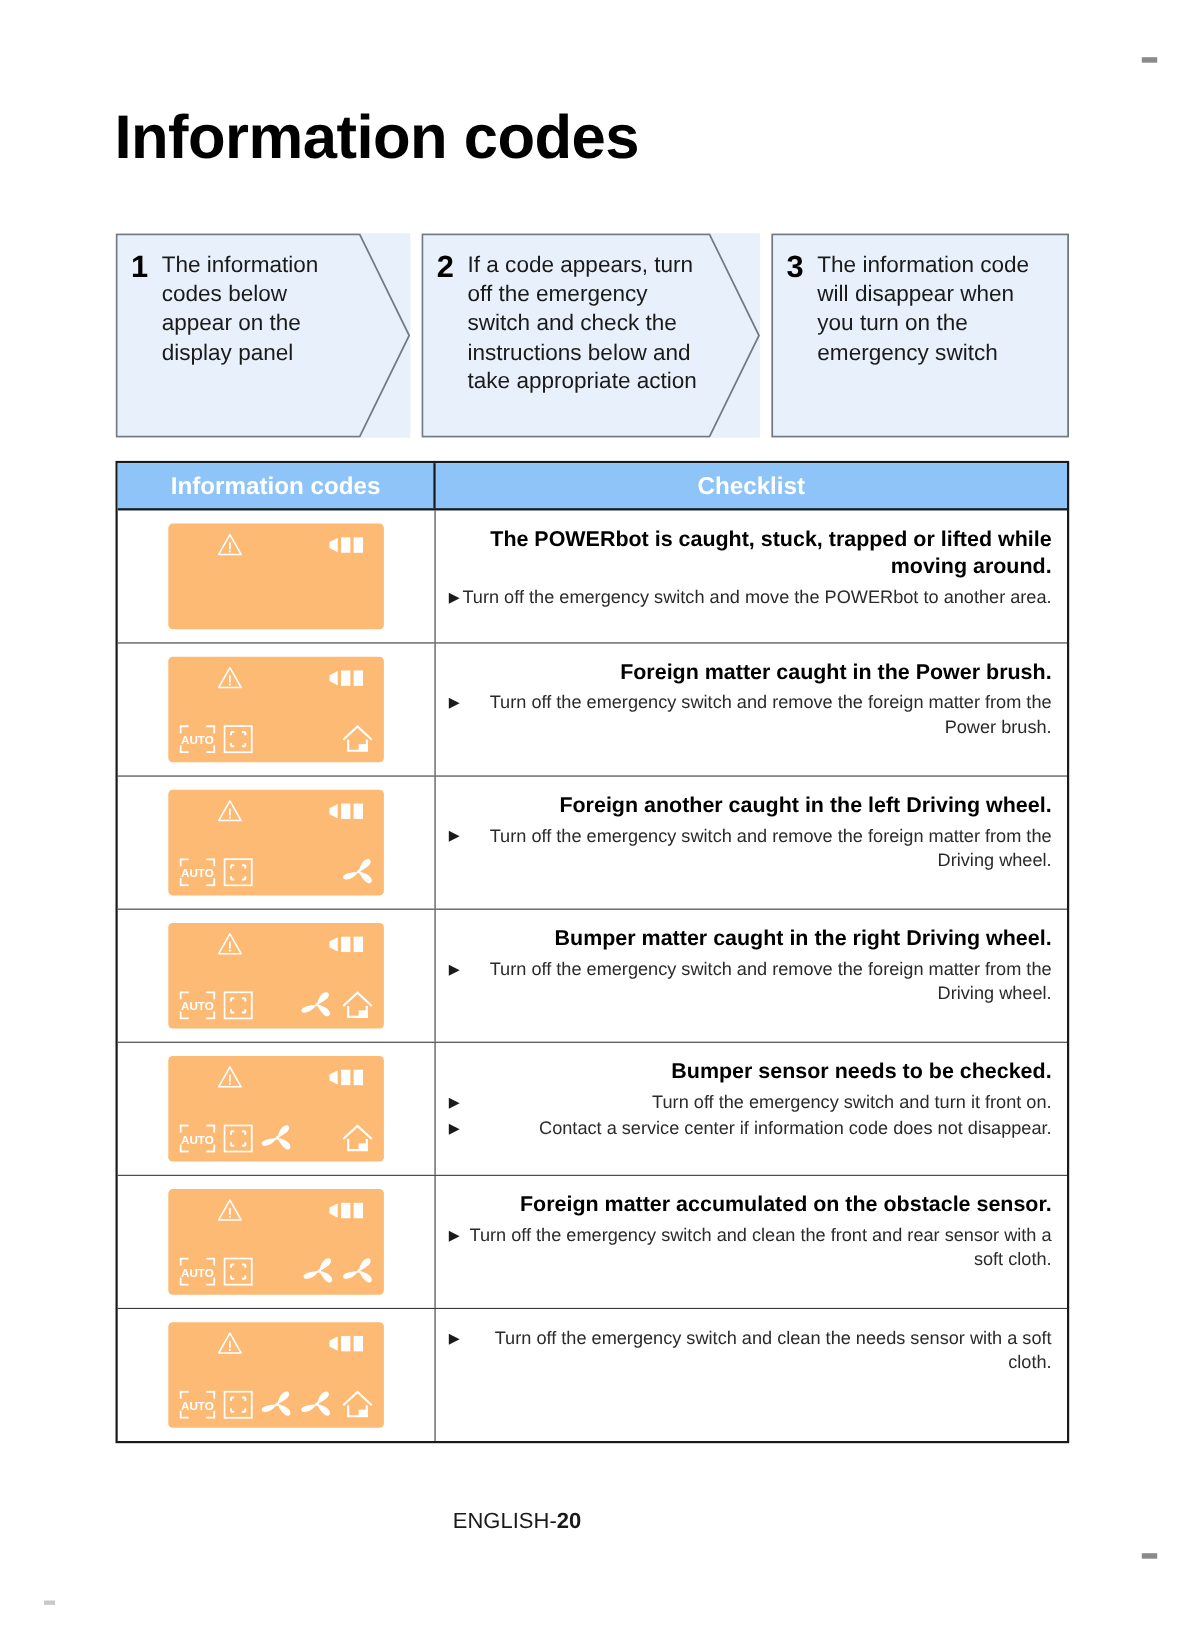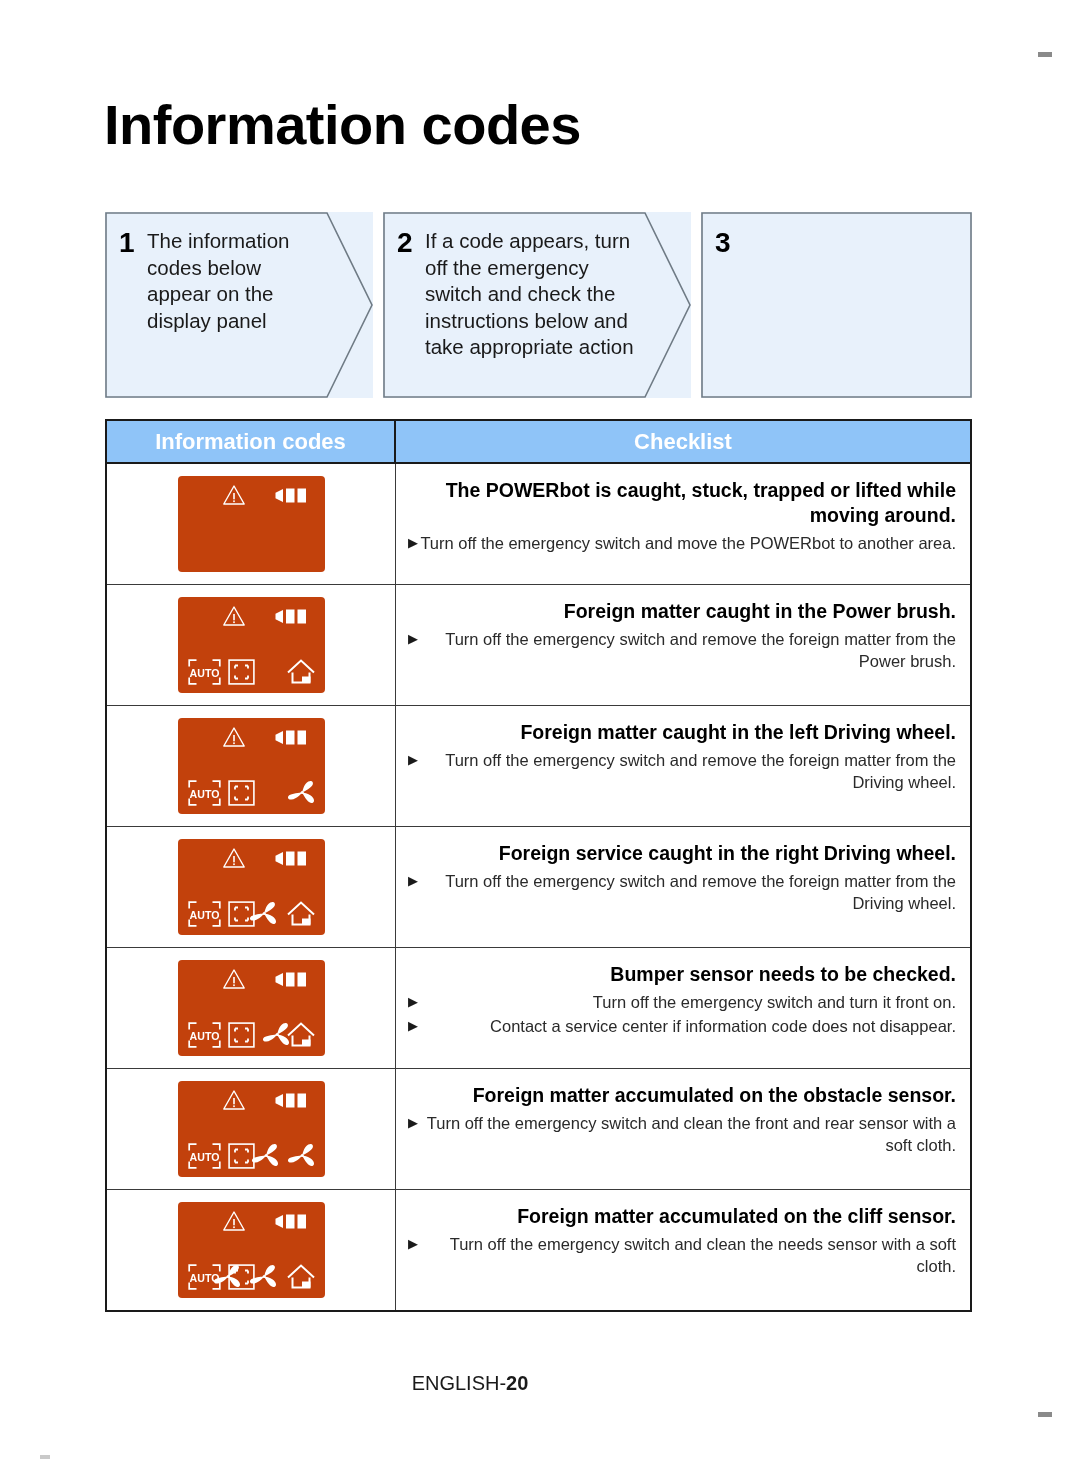--- a/index.html
+++ b/index.html
@@ -175,23 +175,23 @@
     flex: 0 0 auto;
     font-size: 13px;
     line-height: 22px;
     margin-right: 2px;
     color: #1a1a1a;
   }
   .bullet-text { flex: 1 1 auto; }
 
   
   .panel {
-    width: 147px;
+    width: 196px;
     height: 96px;
-    background: #c2410c;
+    background: #fdba74;
     border-radius: 4px;
     position: relative;
     box-sizing: border-box;
   }
   .panel .warn {
     position: absolute;
     left: 44px;
     top: 8px;
   }
   .panel .batt {
@@ -275,20 +275,21 @@
     </div>
 
     <div class="step step3">
       <div class="step-shape">
         <svg viewBox="0 0 271 186" preserveAspectRatio="none" xmlns="http://www.w3.org/2000/svg">
           <path d="M1,1 L270,1 L270,185 L1,185 Z" fill="#e8f1fb" stroke="#6f7b85" stroke-width="1.6"></path>
         </svg>
       </div>
       <div class="step-inner">
         <div class="step-num">3</div>
+        <div class="step-text">The information code will disappear when you turn on the emergency switch</div>
       </div>
     </div>
 
   </div>
 
   <div class="table">
     <div class="thead">
       <div class="th th-codes">Information codes</div>
       <div class="th th-checklist">Checklist</div>
     </div>
@@ -421,21 +422,21 @@
                       <path d="M15.2,13.5 C15.2,13.5 23.5,14.5 26.3,19.2 C28.4,22.8 25.5,25.2 22.4,23.3 C18.7,21.1 15.2,13.5 15.2,13.5 Z"></path>
                       <path d="M15.2,13.5 C15.2,13.5 9.9,20.2 4.4,20.6 C0.3,20.9 -0.2,17.3 3.2,15.8 C7.2,14 15.2,13.5 15.2,13.5 Z"></path>
                     </g>
                     <circle cx="15.2" cy="13.5" r="1.6" fill="#fff"></circle>
                   </svg>
                 </span>
               </div>
             </div>
           </div>
           <div class="cell-check">
-            <div class="check-title">Foreign matter caught in the left Driving wheel.</div>
+            <div class="check-title">Foreign another caught in the left Driving wheel.</div>
             <div class="bullet-line">
               <span class="bullet-mark">▶</span>
               <span class="bullet-text">Turn off the emergency switch and remove the foreign matter from the Driving wheel.</span>
             </div>
           </div>
         </div>
         <div class="trow">
           <div class="cell-code">
             <div class="panel">
               <span class="warn" style="display: inline-block; line-height: 0; position: absolute; left: 44px; top: 8px;">
@@ -487,21 +488,21 @@
                   <svg class="icon-svg" width="32" height="27" viewBox="0 0 32 27" xmlns="http://www.w3.org/2000/svg">
                     <path d="M3,14.5 L16,2.5 L29,14.5" fill="none" stroke="#fff" stroke-width="2"></path>
                     <path d="M7.5,14.5 L7.5,24.5 L24.5,24.5 L24.5,14.5" fill="none" stroke="#fff" stroke-width="2"></path>
                     <rect x="17" y="18.5" width="8.5" height="6" fill="#fff"></rect>
                   </svg>
                 </span>
               </div>
             </div>
           </div>
           <div class="cell-check">
-            <div class="check-title">Foreign service caught in the right Driving wheel.</div>
+            <div class="check-title">Bumper matter caught in the right Driving wheel.</div>
             <div class="bullet-line">
               <span class="bullet-mark">▶</span>
               <span class="bullet-text">Turn off the emergency switch and remove the foreign matter from the Driving wheel.</span>
             </div>
           </div>
         </div>
         <div class="trow">
           <div class="cell-code">
             <div class="panel">
               <span class="warn" style="display: inline-block; line-height: 0; position: absolute; left: 44px; top: 8px;">
@@ -704,21 +705,20 @@
                   <svg class="icon-svg" width="32" height="27" viewBox="0 0 32 27" xmlns="http://www.w3.org/2000/svg">
                     <path d="M3,14.5 L16,2.5 L29,14.5" fill="none" stroke="#fff" stroke-width="2"></path>
                     <path d="M7.5,14.5 L7.5,24.5 L24.5,24.5 L24.5,14.5" fill="none" stroke="#fff" stroke-width="2"></path>
                     <rect x="17" y="18.5" width="8.5" height="6" fill="#fff"></rect>
                   </svg>
                 </span>
               </div>
             </div>
           </div>
           <div class="cell-check">
-            <div class="check-title">Foreign matter accumulated on the cliff sensor.</div>
             <div class="bullet-line">
               <span class="bullet-mark">▶</span>
               <span class="bullet-text">Turn off the emergency switch and clean the needs sensor with a soft cloth.</span>
             </div>
           </div>
         </div>
       </div>
   </div>
 
   <div class="footer">

